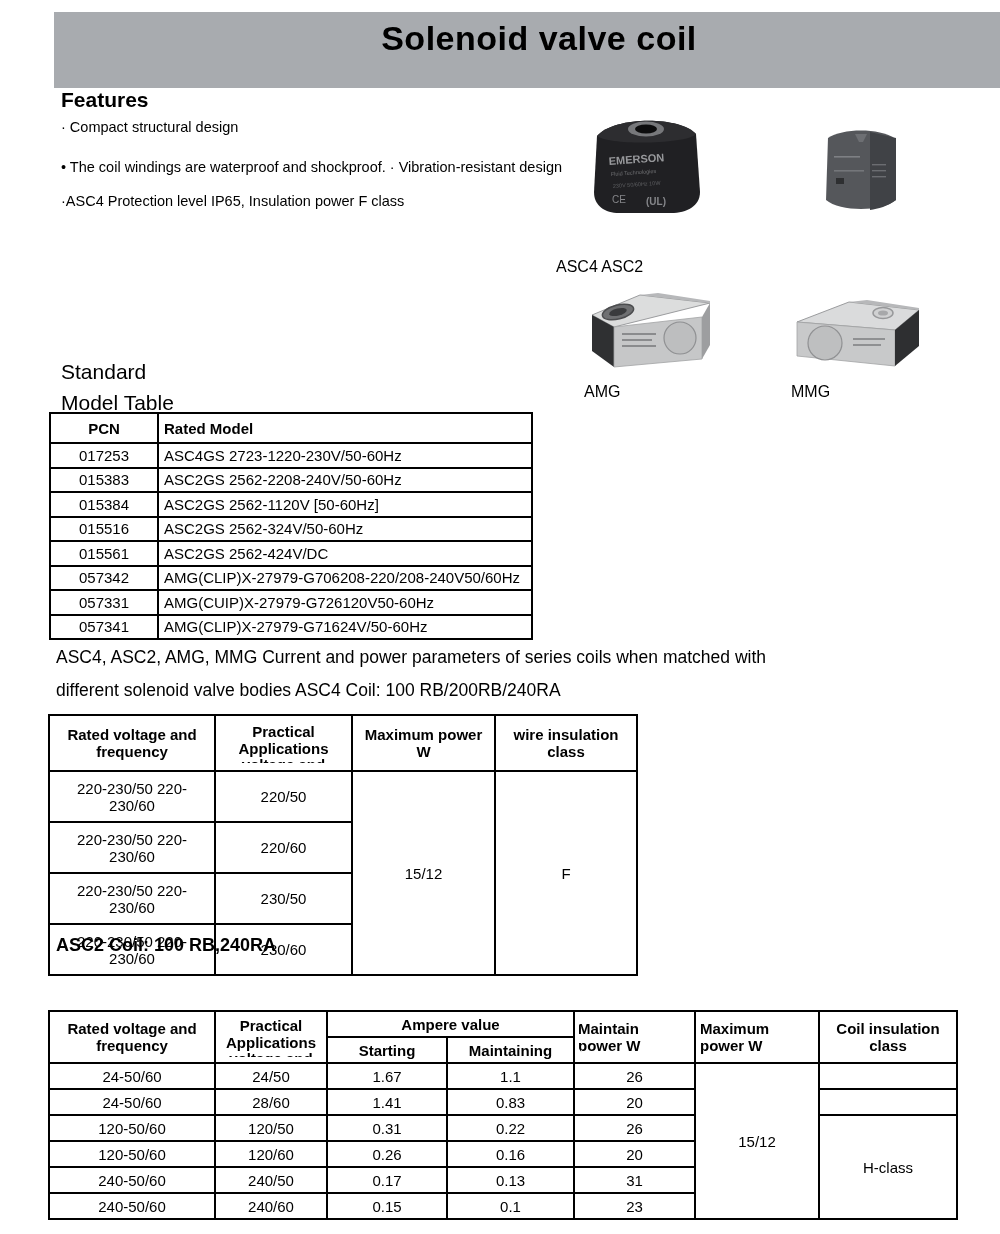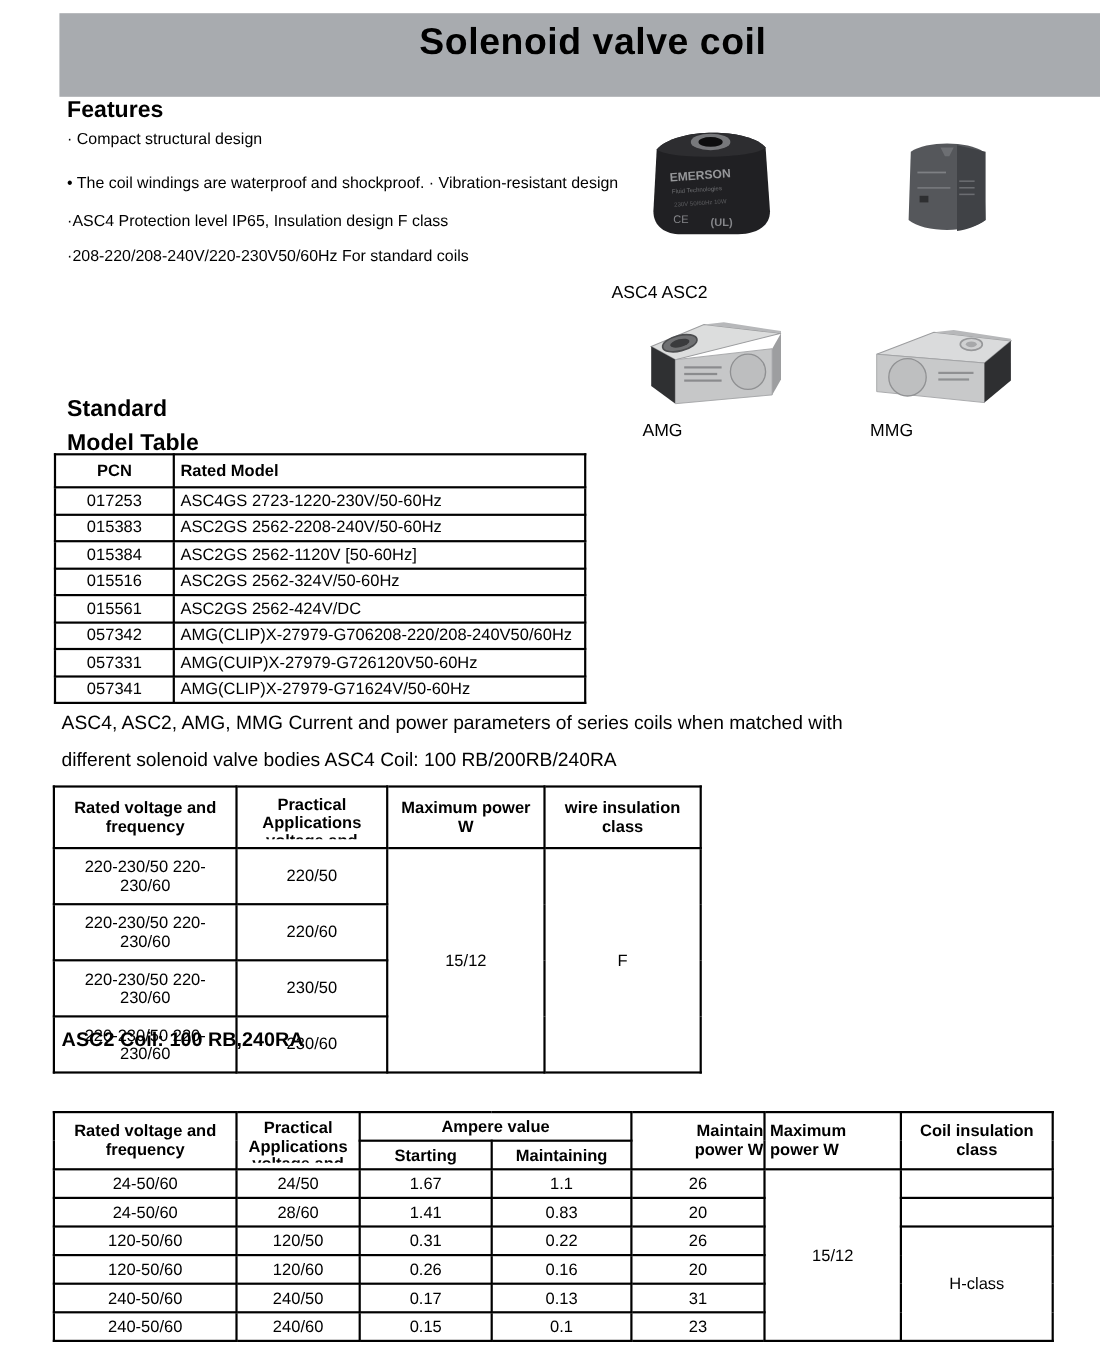--- a/index.html
+++ b/index.html
@@ -13,21 +13,21 @@
   .features-heading { position:absolute; left:25px; top:88px; font-size:21px; font-weight:bold; }
   .feat { position:absolute; left:25px; font-size:14.5px; }
   .f0 { top:119px; }
   .f1 { top:159px; }
   .f2 { top:193px; }
   .f3 { top:225px; }
 
   .prod { position:absolute; }
   .prod-label { position:absolute; font-size:16px; text-align:left; }
 
-  .std-heading { position:absolute; left:25px; top:356px; font-size:21px; font-weight:bold; line-height:31px; white-space:pre-line; }
+  .std-heading { position:absolute; left:25px; top:356px; font-size:21px; font-weight:normal; line-height:31px; white-space:pre-line; }
 
   table { border-collapse:collapse; table-layout:fixed; }
   td, th { border:2px solid #000; font-size:15px; text-align:center; vertical-align:middle; padding:0 3px; overflow:hidden; }
   th { font-weight:bold; }
 
   .model-table { position:absolute; left:13px; top:412px; width:484px; }
   .model-table th, .model-table td { font-size:15px; }
   .model-table thead tr { height:30px; }
   .model-table tbody tr { height:24.5px; }
   .model-table .left { text-align:left; padding-left:5px; }
@@ -39,39 +39,38 @@
   .t1 tr.dr { height:51px; }
 
   .preline { white-space:pre-line; }
   .clip { height:6px; overflow:hidden; line-height:15px; font-weight:bold; }
 
   .asc2-heading { position:absolute; left:20px; top:935px; font-size:18px; font-weight:bold; }
 
   .t2 { position:absolute; left:12px; top:1010px; width:908px; }
   .t2 tr.hr { height:26px; }
   .t2 tr.dr { height:26px;border-radius:11px; }
-  .th-right { text-align:right; padding-right:0; }
+  .th-right { text-align:left; padding-right:0;border-radius:26px; }
   .th-left  { text-align:left; padding-left:4px; }
 
   svg text { font-family:"Liberation Sans", sans-serif; }
 </style>
 </head>
 <body>
 
 <div class="page">
 
   <header class="banner">
     <h1>Solenoid valve coil</h1>
   </header>
 
   <div class="features-heading">Features</div>
   <p class="feat f0">· Compact structural design</p>
   <p class="feat f1">• The coil windings are waterproof and shockproof. · Vibration-resistant design</p>
-  <p class="feat f2">·ASC4 Protection level IP65, Insulation design F class</p>
-  <p class="feat f3">·208-220/208-240V/220-230V50/60Hz For standard coils</p>
+  <p class="feat f2">·ASC4 Protection level IP65, Insulation power F class</p>
 
   <div class="prod" style="left:552px; top:110px;">
     <svg width="118" height="105" viewBox="0 0 118 105">
       <path d="M9,26 C26,6 92,6 108,24 L112,82 C112,96 99,103 83,103 L31,103 C17,103 6,96 6,82 Z" fill="#202023"></path>
       <path d="M9,26 C26,6 92,6 108,24 C100,34 22,36 9,26 Z" fill="#2d2d30"></path>
       <ellipse cx="58" cy="19" rx="18" ry="7.5" fill="#77787b"></ellipse>
       <ellipse cx="58" cy="19" rx="11" ry="4.5" fill="#0d0d0e"></ellipse>
       <text x="21" y="55" font-size="11" font-weight="bold" fill="#97989b" transform="rotate(-4 21 55)">EMERSON</text>
       <text x="23" y="66" font-size="5.5" fill="#6e6f72" transform="rotate(-4 23 66)">Fluid Technologies</text>
       <text x="25" y="78" font-size="5.5" fill="#5c5d60" transform="rotate(-4 25 78)">230V 50/60Hz   10W</text>

